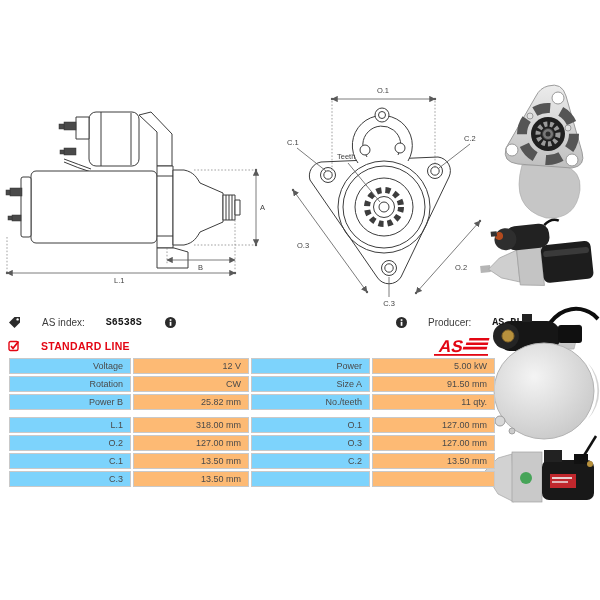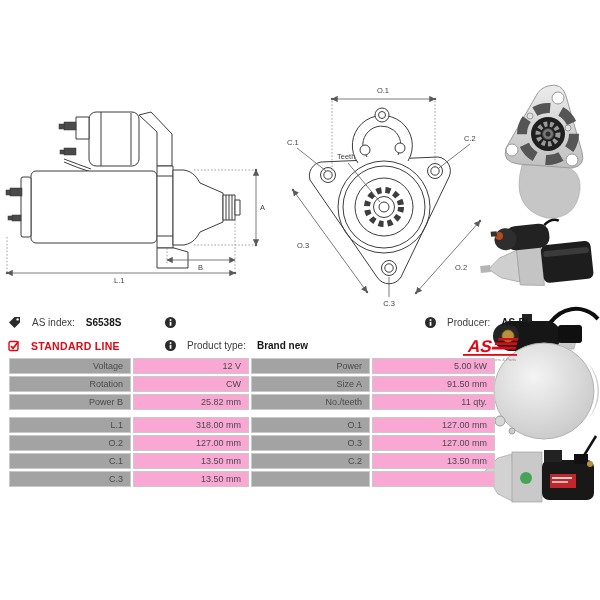--- a/index.html
+++ b/index.html
@@ -4,34 +4,34 @@
 <style>
   * { box-sizing: border-box; margin: 0; padding: 0; }
   html,body { background:#fff; }
   .page {
     position: relative; width: 600px; height: 600px; background: #ffffff;
     font-family: "Liberation Sans", sans-serif; overflow: hidden;
   }
   .abs { position: absolute; }
   
   .info-col { position: absolute; top: 313px; }
-  .info-row { display: flex; align-items: center; gap: 11px; height: 19px;
+  .info-row { display: flex; align-items: center; gap: 21px; height: 19px;
               font-size: 10px; color: #3c3c3c; white-space: nowrap; margin-bottom: 4px; }
-  .info-row b { color: #161616; }
+  .info-row b { color: #161616; font-family: Liberation Mono, monospace; }
   .standard-line { color: #e30613; font-weight: bold; font-size: 10.5px; letter-spacing: .3px; }
   .icon { flex: 0 0 auto; display: inline-block; }
   
   .table-wrap { position: absolute; left: 7px; top: 356px; width: 490px; }
   table.spec { border-collapse: separate; border-spacing: 2px; width: 490px; table-layout: fixed; }
   table.spec.grp2 { margin-top: 3px; }
   .spec td { border: 1px solid #c9c9c9; font-size: 9px; color: #4a4a4a;
              text-align: right; padding: 1px 7px; height: 16px; line-height: 11px;
              vertical-align: middle; overflow: hidden; }
-  .spec td.lbl { background: #a3a3a3; }
-  .spec td.val { background: #f9a8d4; }
+  .spec td.lbl { background: #7dd3fc; }
+  .spec td.val { background: #fdba74; }
   
   .draw text { font-family: "Liberation Sans", sans-serif; font-size: 7.5px; fill: #3f3f3f; }
   .ln  { fill: none; stroke: #3d3d3d; stroke-width: 1; stroke-linejoin: round; }
   .lnf { fill: #ffffff; stroke: #3d3d3d; stroke-width: 1; stroke-linejoin: round; }
   .dim { fill: none; stroke: #5a5a5a; stroke-width: .8; }
   .ext { fill: none; stroke: #7a7a7a; stroke-width: .7; stroke-dasharray: 1.6 1.8; }
   .dk  { fill: #4a4a4a; stroke: #333; stroke-width: .5; }
 </style>
 </head>
 <body>
@@ -239,32 +239,23 @@
   </div>
 
   <div class="info-col" style="left:165px; width:230px">
     <div class="info-row">
       <svg class="icon" width="11" height="11" viewBox="0 0 11 11">
         <circle cx="5.5" cy="5.5" r="5.5" fill="#2b2b2b"></circle>
         <rect x="4.7" y="2.2" width="1.7" height="1.7" fill="#ffffff"></rect>
         <rect x="4.7" y="4.8" width="1.7" height="4" fill="#ffffff"></rect>
       </svg>
     </div>
-    <div class="info-row">
-      <svg class="icon" width="11" height="11" viewBox="0 0 11 11">
-        <circle cx="5.5" cy="5.5" r="5.5" fill="#2b2b2b"></circle>
-        <rect x="4.7" y="2.2" width="1.7" height="1.7" fill="#ffffff"></rect>
-        <rect x="4.7" y="4.8" width="1.7" height="4" fill="#ffffff"></rect>
-      </svg>
-      <span>Product type:</span>
-      <b>Brand new</b>
-    </div>
   </div>
 
-  <div class="info-col" style="left:425px; width:135px">
+  <div class="info-col" style="left:396px; width:135px">
     <div class="info-row">
       <svg class="icon" width="11" height="11" viewBox="0 0 11 11">
         <circle cx="5.5" cy="5.5" r="5.5" fill="#2b2b2b"></circle>
         <rect x="4.7" y="2.2" width="1.7" height="1.7" fill="#ffffff"></rect>
         <rect x="4.7" y="4.8" width="1.7" height="4" fill="#ffffff"></rect>
       </svg>
       <span>Producer:</span>
       <b>AS-PL</b>
     </div>
     <svg width="62" height="27" viewBox="0 0 62 27" style="margin-left:34px; display:block">

